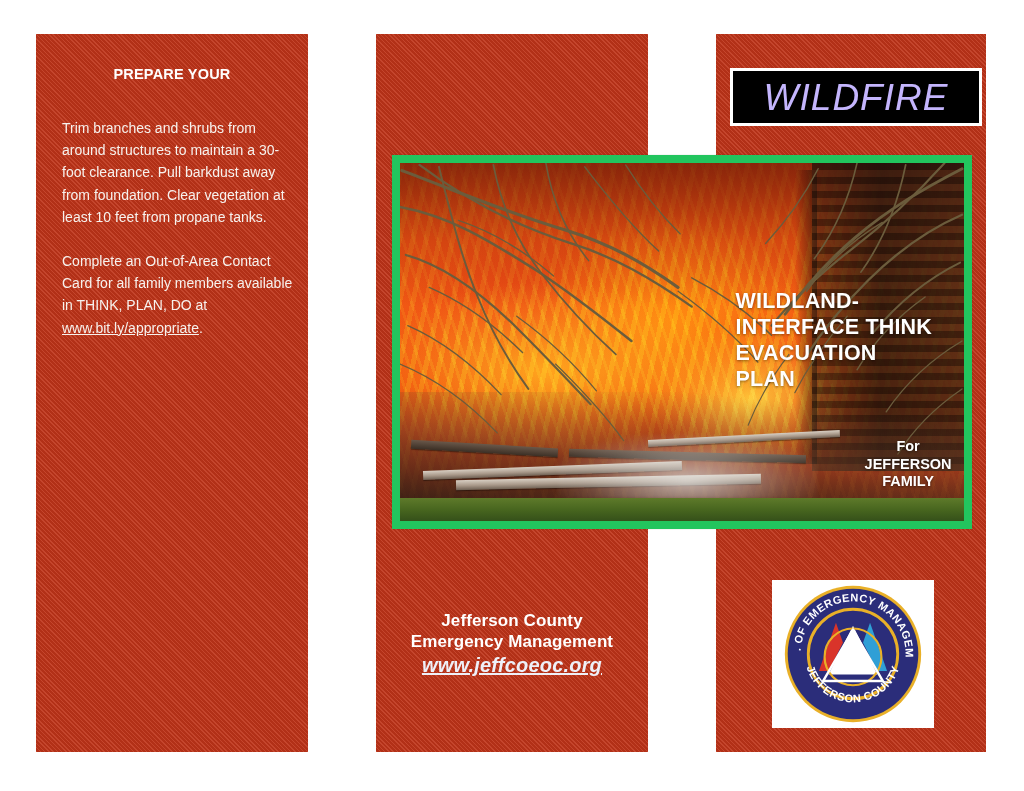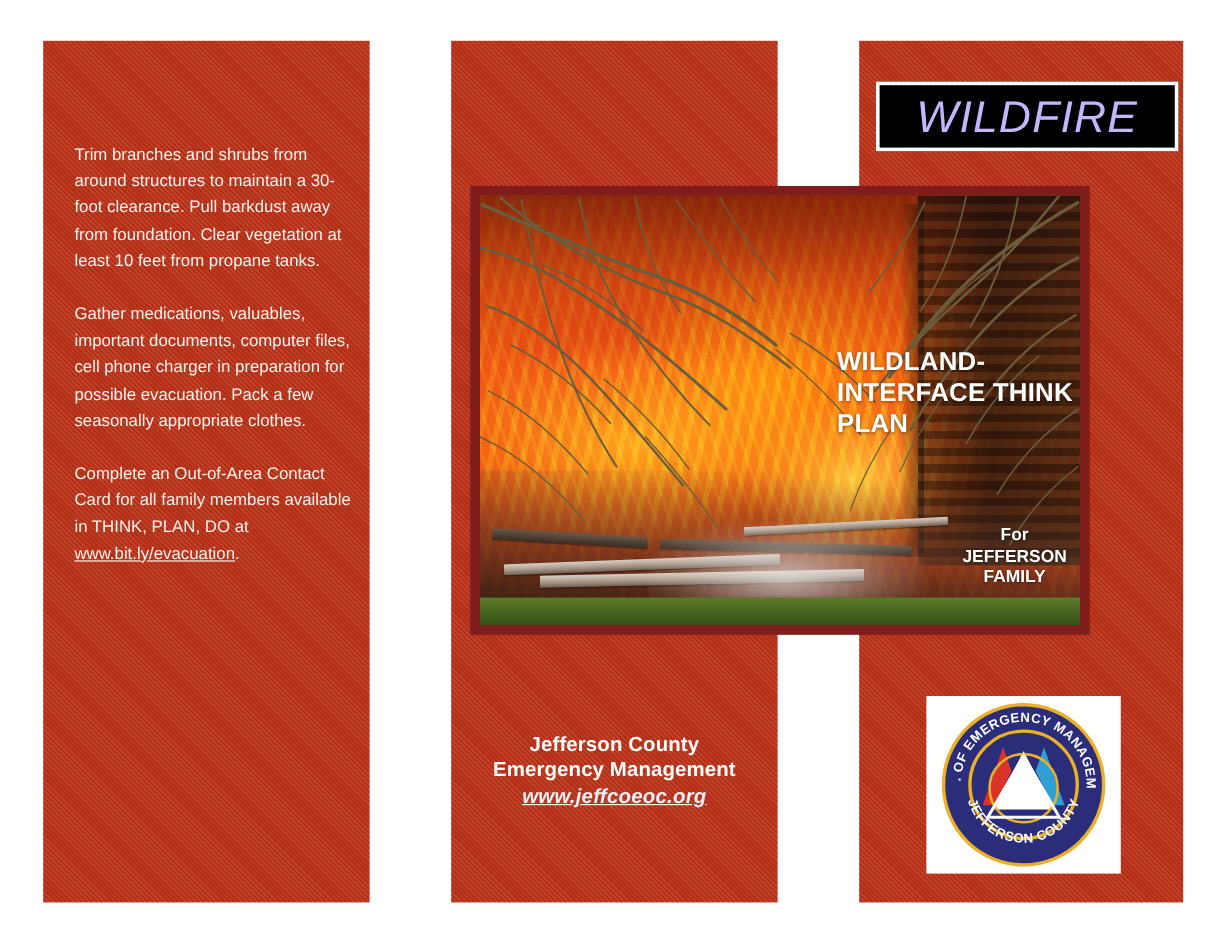--- a/index.html
+++ b/index.html
@@ -81,21 +81,21 @@
   }
   .mid-contact .line {
     font-size: 17px;
     font-weight: bold;
     line-height: 21px;
     letter-spacing: 0.1px;
   }
   .mid-contact .url {
     display: inline-block;
     margin-top: 2px;
-    font-size: 17px;
+    font-size: 20px;
     font-weight: bold;
     font-style: italic;
     color: #eef0f8;
     text-decoration: underline;
     letter-spacing: 0.2px;
     text-align: right;
   }
 
   
   #wildfire-box {
@@ -117,23 +117,23 @@
     font-style: italic;
     letter-spacing: 1px;
     line-height: 1;
   }
 
   
   #photo-frame {
     position: absolute;
     left: 392px;
     top: 155px;
-    width: 516px;
+    width: 580px;
     height: 374px;
-    background: #7f1d1d;
+    background: #22c55e;
     padding: 8px;
     box-shadow: 0 0 0 1px rgba(0,0,0,0.04);
   }
 
   #photo {
     position: relative;
     width: 100%;
     height: 100%;
     overflow: hidden;
     background: #8c2c0a;
@@ -242,26 +242,26 @@
   #seal-card svg { display: block; }
 </style>
 </head>
 <body>
 
 <div id="page">
 
   <div class="panel" id="panel-left">
     <div class="panel-inner">
       <div class="lp-heading">
+        <div>PREPARE YOUR</div>
       </div>
 
       <div class="lp-body">
         <p>Trim branches and shrubs from around structures to maintain a 30-foot clearance. Pull barkdust away from foundation. Clear vegetation at least 10 feet from propane tanks.</p>
-        <p>Gather medications, valuables, important documents, computer files, cell phone charger in preparation for possible evacuation. Pack a few seasonally appropriate clothes.</p>
-        <p><span>Complete an Out-of-Area Contact Card for all family members available in THINK, PLAN, DO at </span><a class="lp-link" href="#">www.bit.ly/evacuation</a><span>.</span></p>
+        <p><span>Complete an Out-of-Area Contact Card for all family members available in THINK, PLAN, DO at </span><a class="lp-link" href="#">www.bit.ly/appropriate</a><span>.</span></p>
       </div>
     </div>
   </div>
 
   <div class="panel" id="panel-middle">
     <div class="panel-inner">
       <div class="mid-contact">
         <div class="line">Jefferson County</div>
         <div class="line">Emergency Management</div>
         <a class="url" href="#">www.jeffcoeoc.org</a>
@@ -326,20 +326,21 @@
             <path d="M400 200 C 382 224, 368 248, 358 274" stroke-width="1.2"></path>
             <path d="M300 120 C 330 136, 358 156, 382 180" stroke-width="1.6"></path>
             <path d="M286 134 C 316 156, 344 180, 368 208" stroke-width="1.3"></path>
           </g>
         </svg>
       </div>
 
       <div class="photo-title">
         <div>WILDLAND-</div>
         <div>INTERFACE THINK</div>
+        <div>EVACUATION</div>
         <div>PLAN</div>
       </div>
 
       <div class="photo-for">
         <div>For</div>
         <div>JEFFERSON</div>
         <div>FAMILY</div>
       </div>
     </div>
   </div>

